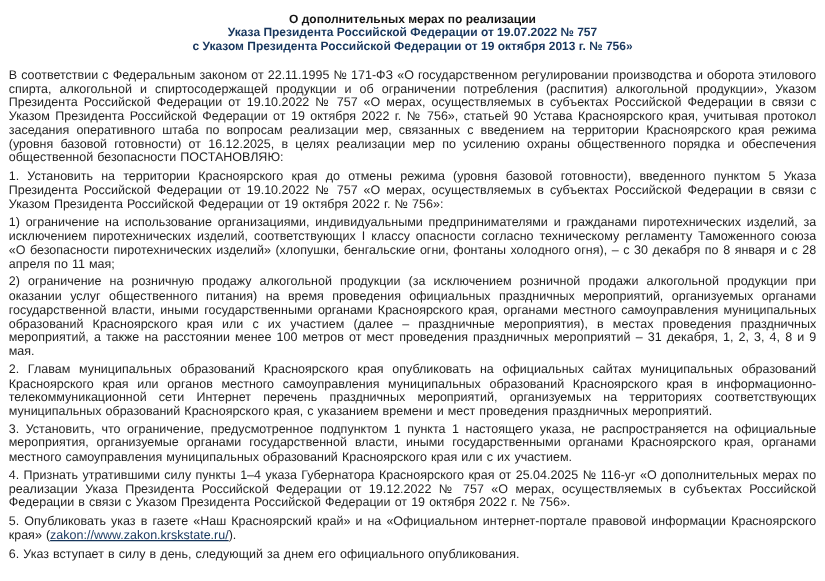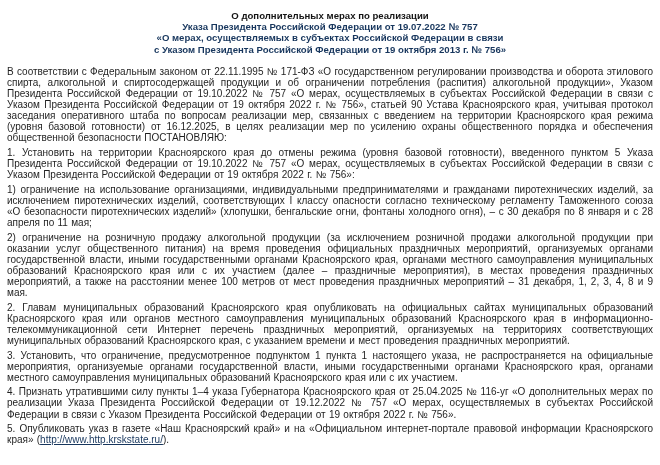--- a/index.html
+++ b/index.html
@@ -51,41 +51,41 @@
   }
 </style>
 </head>
 <body>
 
 <div class="page">
 
   <div class="title-block">
     <div class="title-line-black">О дополнительных мерах по реализации</div>
     <div class="title-line-blue">Указа Президента Российской Федерации от 19.07.2022 № 757</div>
-    <div class="title-line-blue">«О мерах, осуществляемых в субъектах Российской Федерации в связи</div>
     <div class="title-line-blue">с Указом Президента Российской Федерации от 19 октября 2013 г. № 756»</div>
   </div>
 
   <div class="body-text">
     <p class="para">В соответствии с Федеральным законом от 22.11.1995 №  171-ФЗ «О государственном регулировании производства и оборота этилового спирта, алкогольной и спиртосодержащей продукции и об ограничении потребления (распития) алкогольной продукции», Указом Президента Российской Федерации от 19.10.2022 № 757 «О мерах, осуществляемых в субъектах Российской Федерации в связи с Указом Президента Российской Федерации от 19 октября 2022 г. № 756», статьей 90 Устава Красноярского края, учитывая протокол заседания оперативного штаба по вопросам реализации мер, связанных с введением на территории Красноярского края режима (уровня базовой готовности) от 16.12.2025, в целях реализации мер по усилению охраны общественного порядка и обеспечения общественной безопасности ПОСТАНОВЛЯЮ:</p>
 
     <p class="para">1. Установить на территории Красноярского края до отмены режима (уровня базовой готовности), введенного пунктом 5 Указа Президента Российской Федерации от 19.10.2022 № 757 «О мерах, осуществляемых в субъектах Российской Федерации в связи с Указом Президента Российской Федерации от 19 октября 2022 г. № 756»:</p>
 
     <p class="para">1) ограничение на использование организациями, индивидуальными предпринимателями и гражданами пиротехнических изделий, за исключением пиротехнических изделий, соответствующих I классу опасности согласно техническому регламенту Таможенного союза «О безопасности пиротехнических изделий» (хлопушки, бенгальские огни, фонтаны холодного огня), – с 30 декабря по 8 января и с 28 апреля по 11 мая;</p>
 
     <p class="para">2) ограничение на розничную продажу алкогольной продукции (за исключением розничной продажи алкогольной продукции при оказании услуг общественного питания) на время проведения официальных праздничных мероприятий, организуемых органами государственной власти, иными государственными органами Красноярского края, органами местного самоуправления муниципальных образований Красноярского края или с их участием (далее – праздничные мероприятия), в местах проведения праздничных мероприятий, а также на расстоянии менее 100 метров от мест проведения праздничных мероприятий – 31 декабря, 1, 2, 3, 4, 8 и 9 мая.</p>
 
     <p class="para">2. Главам муниципальных образований Красноярского края опубликовать на официальных сайтах муниципальных образований Красноярского края или органов местного самоуправления муниципальных образований Красноярского края в информационно-телекоммуникационной сети Интернет перечень праздничных мероприятий, организуемых на территориях соответствующих муниципальных образований Красноярского края, с указанием времени и мест проведения праздничных мероприятий.</p>
 
     <p class="para">3. Установить, что ограничение, предусмотренное подпунктом 1 пункта 1 настоящего указа, не распространяется на официальные мероприятия, организуемые органами государственной власти, иными государственными органами Красноярского края, органами местного самоуправления муниципальных образований Красноярского края или с их участием.</p>
 
     <p class="para">4. Признать утратившими силу пункты 1–4 указа Губернатора Красноярского края от 25.04.2025 № 116-уг «О дополнительных мерах по реализации Указа Президента Российской Федерации от 19.12.2022 №  757 «О мерах, осуществляемых в субъектах Российской Федерации в связи с Указом Президента Российской Федерации от 19 октября 2022 г. № 756».</p>
 
-    <p class="para"><span>5. Опубликовать указ в газете «Наш Красноярский край» и на «Официальном интернет-портале правовой информации Красноярского края» (</span><a href="#" class="doc-link">http://www.http.krskstate.ru/</a><span>).</span></p>
+    <p class="para"><span>5. Опубликовать указ в газете «Наш Красноярский край» и на «Официальном интернет-портале правовой информации Красноярского края» (</span><a href="#" class="doc-link">zakon://www.zakon.krskstate.ru/</a><span>).</span></p>
 
+    <p class="para">6. Указ вступает в силу в день, следующий за днем его официального опубликования.</p>
   </div>
 
   <div class="signature">
     <div>Губернатор края</div>
 
   </div>
 
 </div>
 
 </body></html>

